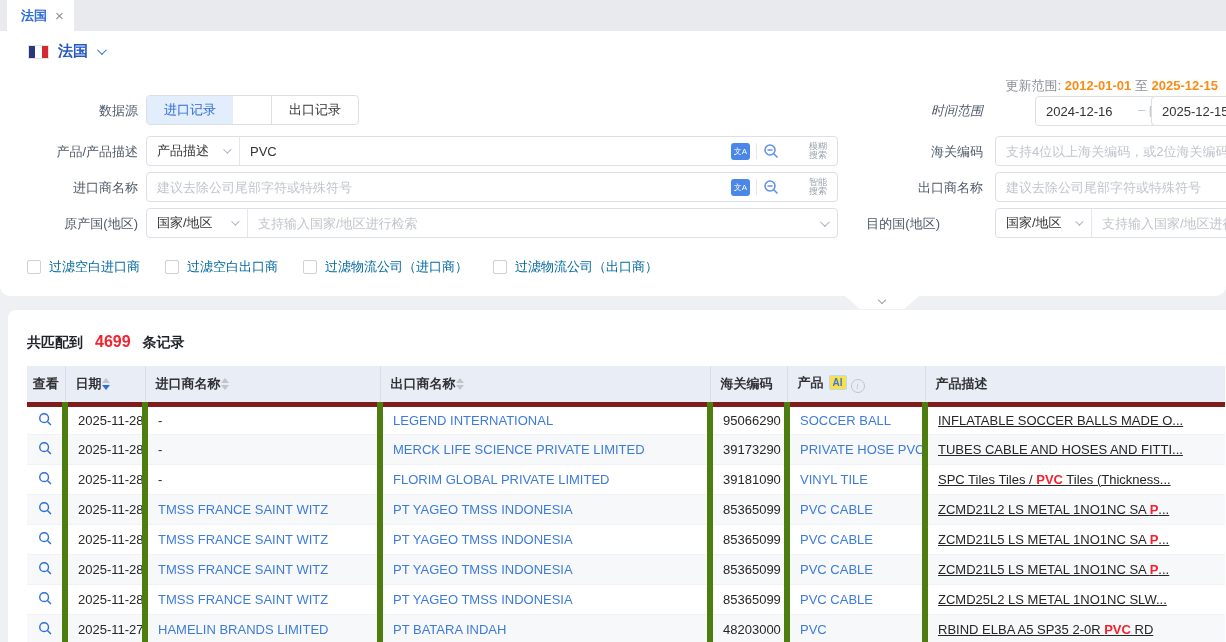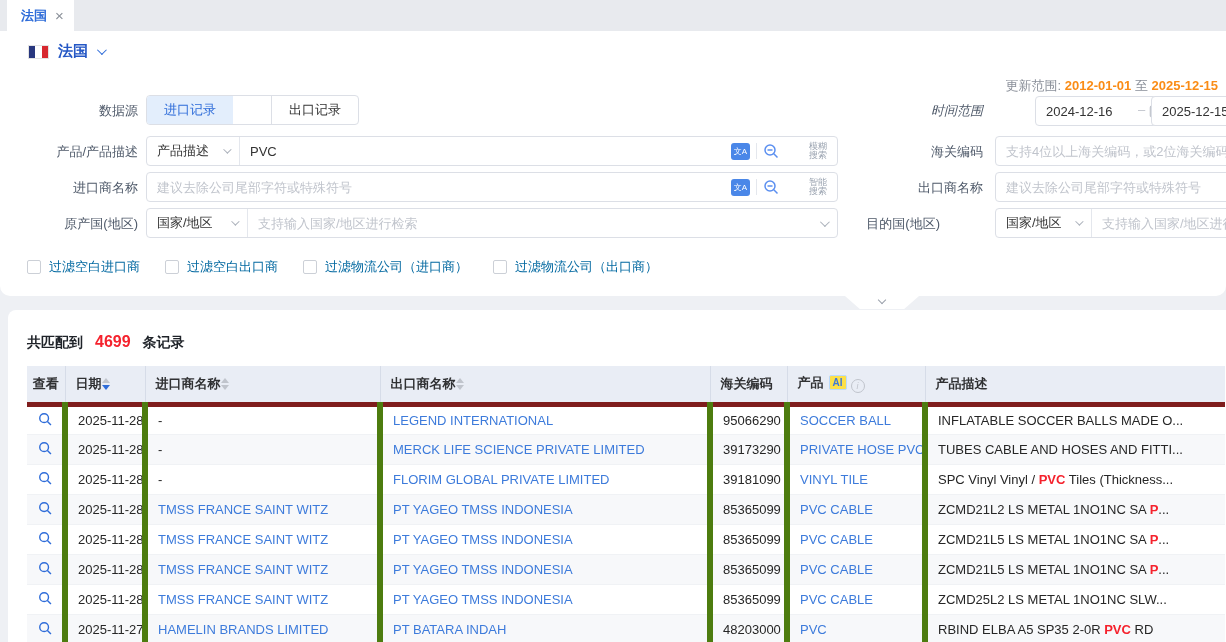--- a/index.html
+++ b/index.html
@@ -59,21 +59,21 @@
   
   .results { position:absolute; left:8px; top:310px; width:1230px; height:345px; background:#fff; border-radius:8px 0 0 0; }
   .summary { position:absolute; left:19px; top:23px; font-size:14px; font-weight:bold; color:#1f2329; }
   .summary .cnt { color:#f5222d; font-size:16px; padding:0 12px; }
 
   table { position:absolute; left:19px; top:56px; border-collapse:collapse; table-layout:fixed; width:1198px; }
   th, td { padding:0 10px; white-space:nowrap; overflow:hidden; text-align:left; font-size:13px; }
   thead th { height:38px; background:#e9edf5; color:#303133; font-weight:bold; border-right:1px solid #d6dce8; border-bottom:5px solid #7f1d1d; }
   thead th:last-child { border-right:none; }
   tbody td { height:30px; border-right:6px solid #4d7c0f; border-bottom:1px solid #f0f2f5; color:#262626; }
-  tbody td:last-child { border-right:none; }
+  tbody td:last-child { border-right:none;text-decoration:underline; }
   tbody tr.stripe td { background:#f7f8fa; }
   td.col-view, th.col-view { text-align:center; padding:0; }
   tbody td.col-view { background:#fff; }
   a.cell-link { color:#3d7bdb; text-decoration:none; cursor:pointer; }
   .hl { color:#f5222d; font-weight:bold; }
 
   .th-flex { display:flex; align-items:center; justify-content:flex-start;font-family:Liberation Serif, serif; }
   .sorter { display:flex; flex-direction:column; gap:2px; cursor:pointer; }
   .car-up { width:0; height:0; border-left:4px solid transparent; border-right:4px solid transparent; border-bottom:5px solid #c0c4cc; }
   .car-dn { width:0; height:0; border-left:4px solid transparent; border-right:4px solid transparent; border-top:5px solid #c0c4cc; }
@@ -311,21 +311,21 @@
       <svg width="14" height="14" viewBox="0 0 16 16" style="cursor:pointer;">
                 <circle cx="7" cy="7" r="5" fill="none" stroke="#2e6cd9" stroke-width="1.6"></circle>
                 <line x1="10.8" y1="10.8" x2="14.8" y2="14.8" stroke="#2e6cd9" stroke-width="1.6"></line>
               </svg>
     </td>
     <td>2025-11-28</td>
     <td>-</td>
     <td><a class="cell-link">FLORIM GLOBAL PRIVATE LIMITED</a></td>
     <td>39181090</td>
     <td><a class="cell-link">VINYL TILE</a></td>
-    <td><span>SPC Vinyl Vinyl / </span><span class="hl">PVC</span><span> Tiles (Thickness...</span></td>
+    <td><span>SPC Tiles Tiles / </span><span class="hl">PVC</span><span> Tiles (Thickness...</span></td>
   </tr>
 
   <tr class="stripe">
     <td class="col-view">
       <svg width="14" height="14" viewBox="0 0 16 16" style="cursor:pointer;">
                 <circle cx="7" cy="7" r="5" fill="none" stroke="#2e6cd9" stroke-width="1.6"></circle>
                 <line x1="10.8" y1="10.8" x2="14.8" y2="14.8" stroke="#2e6cd9" stroke-width="1.6"></line>
               </svg>
     </td>
     <td>2025-11-28</td>

